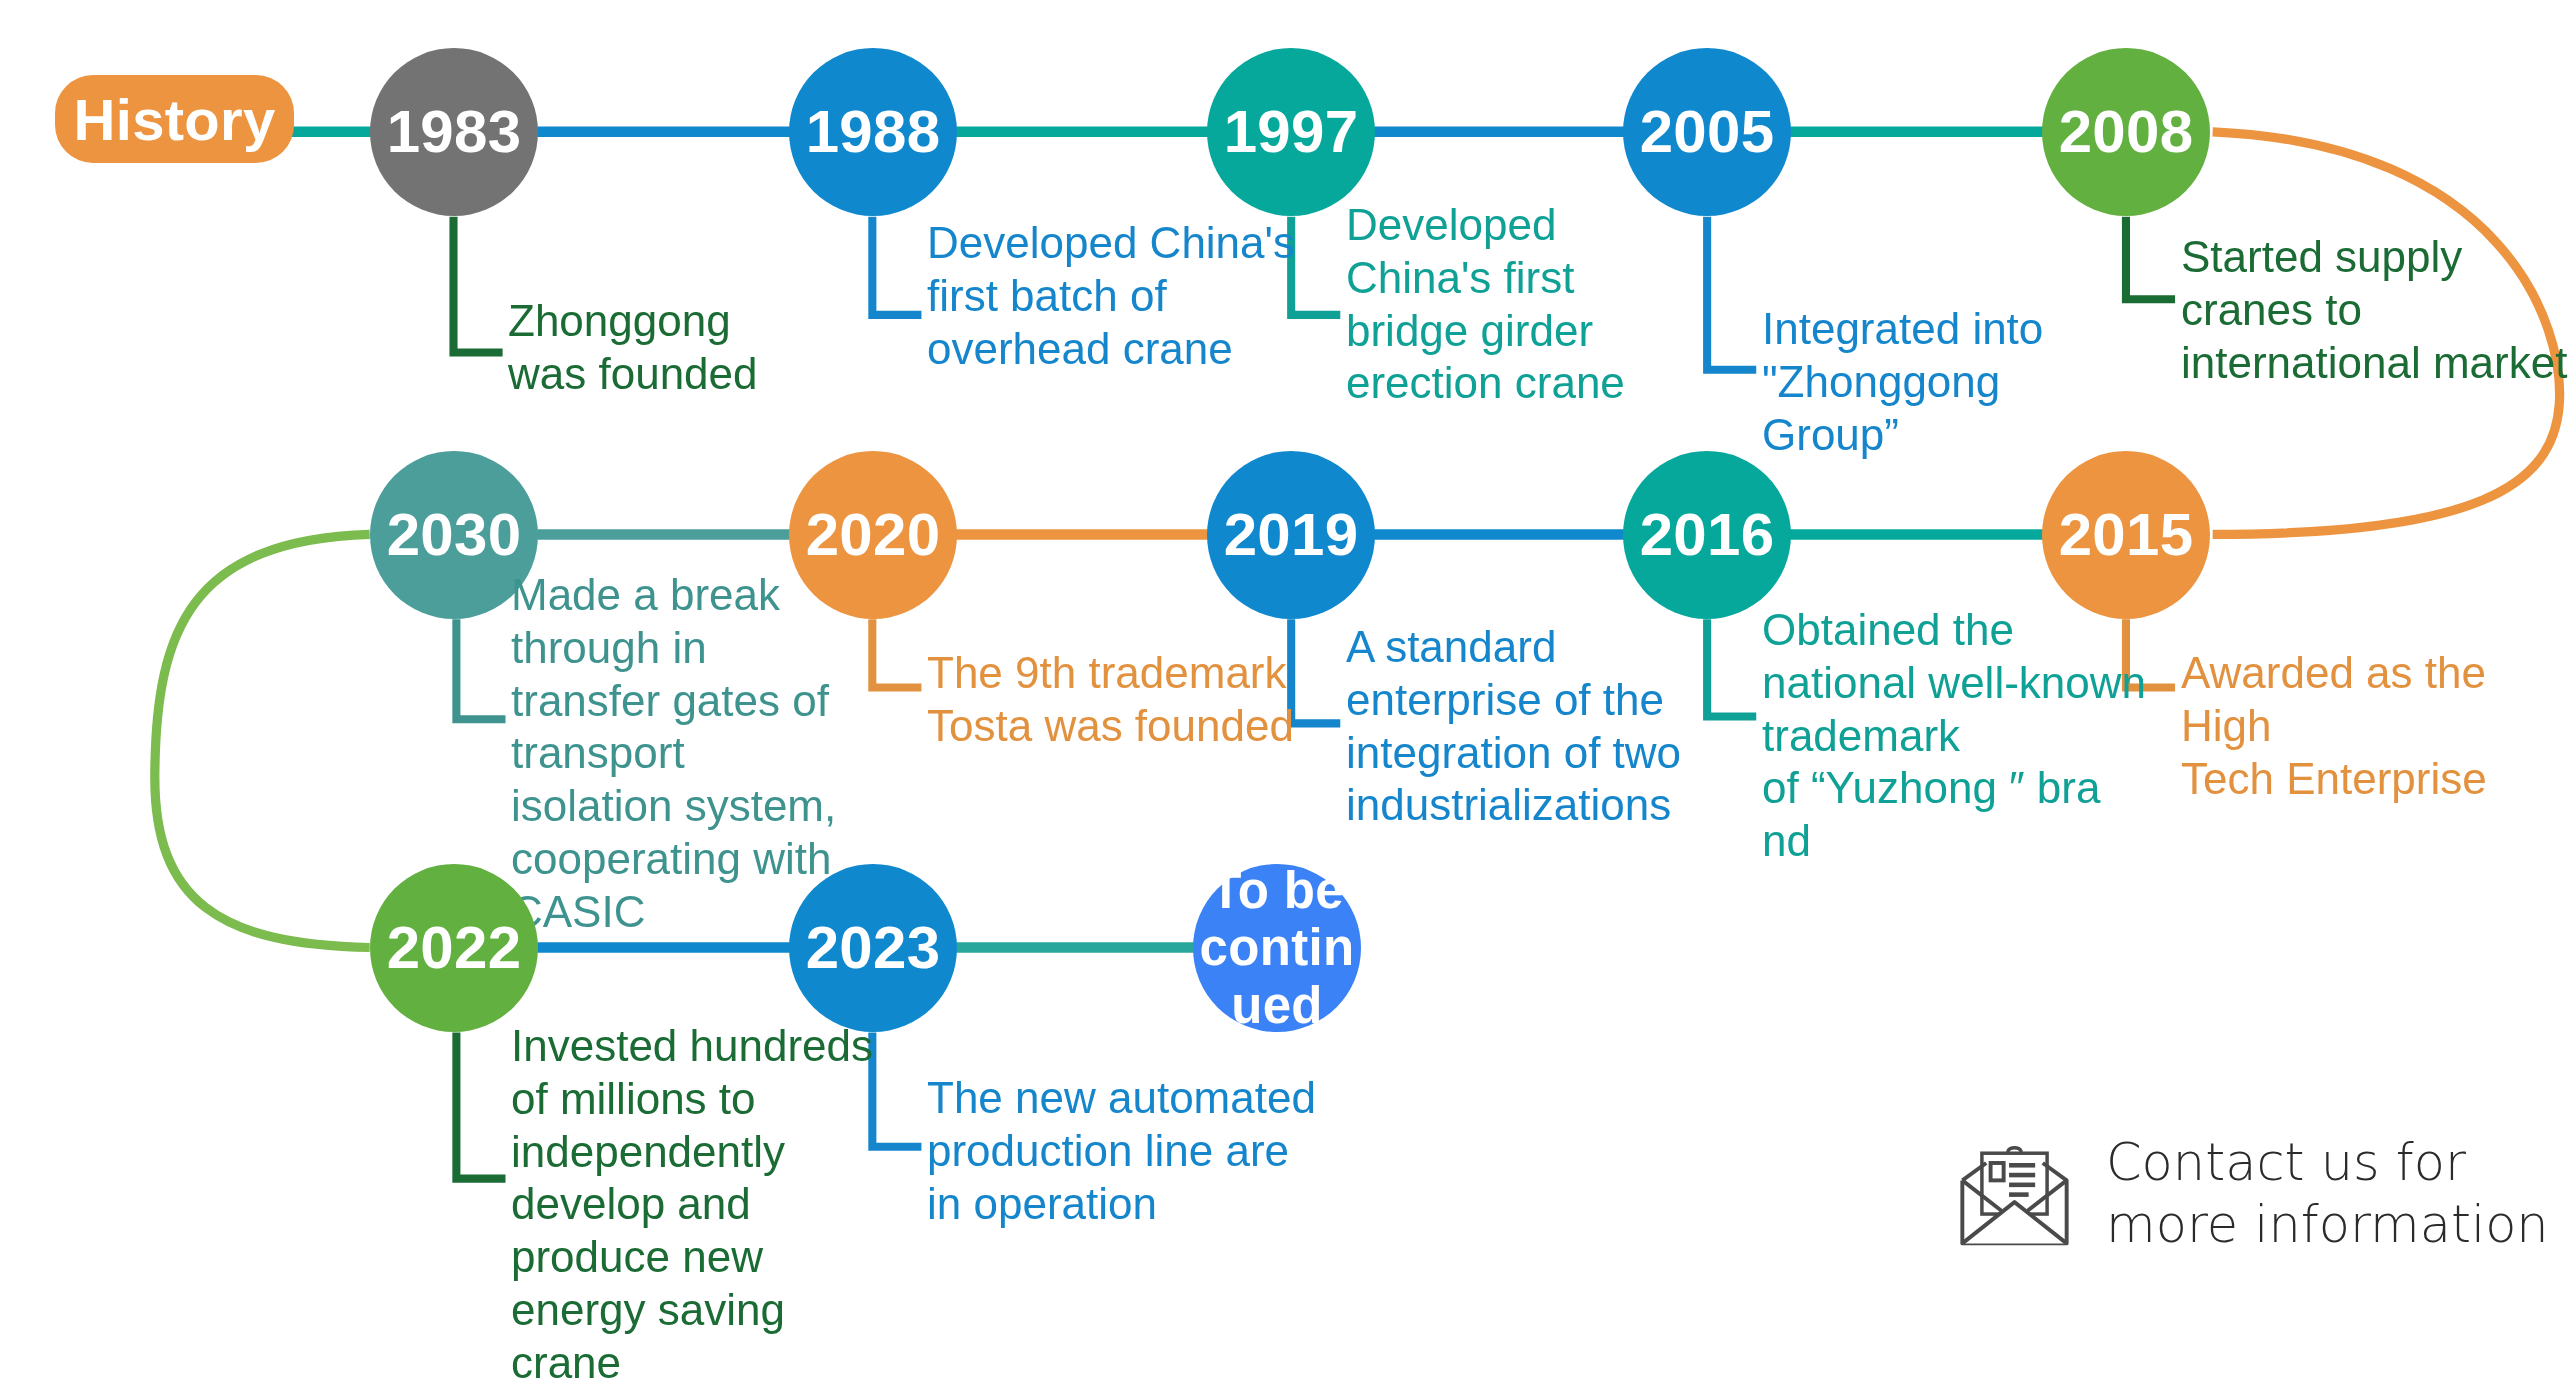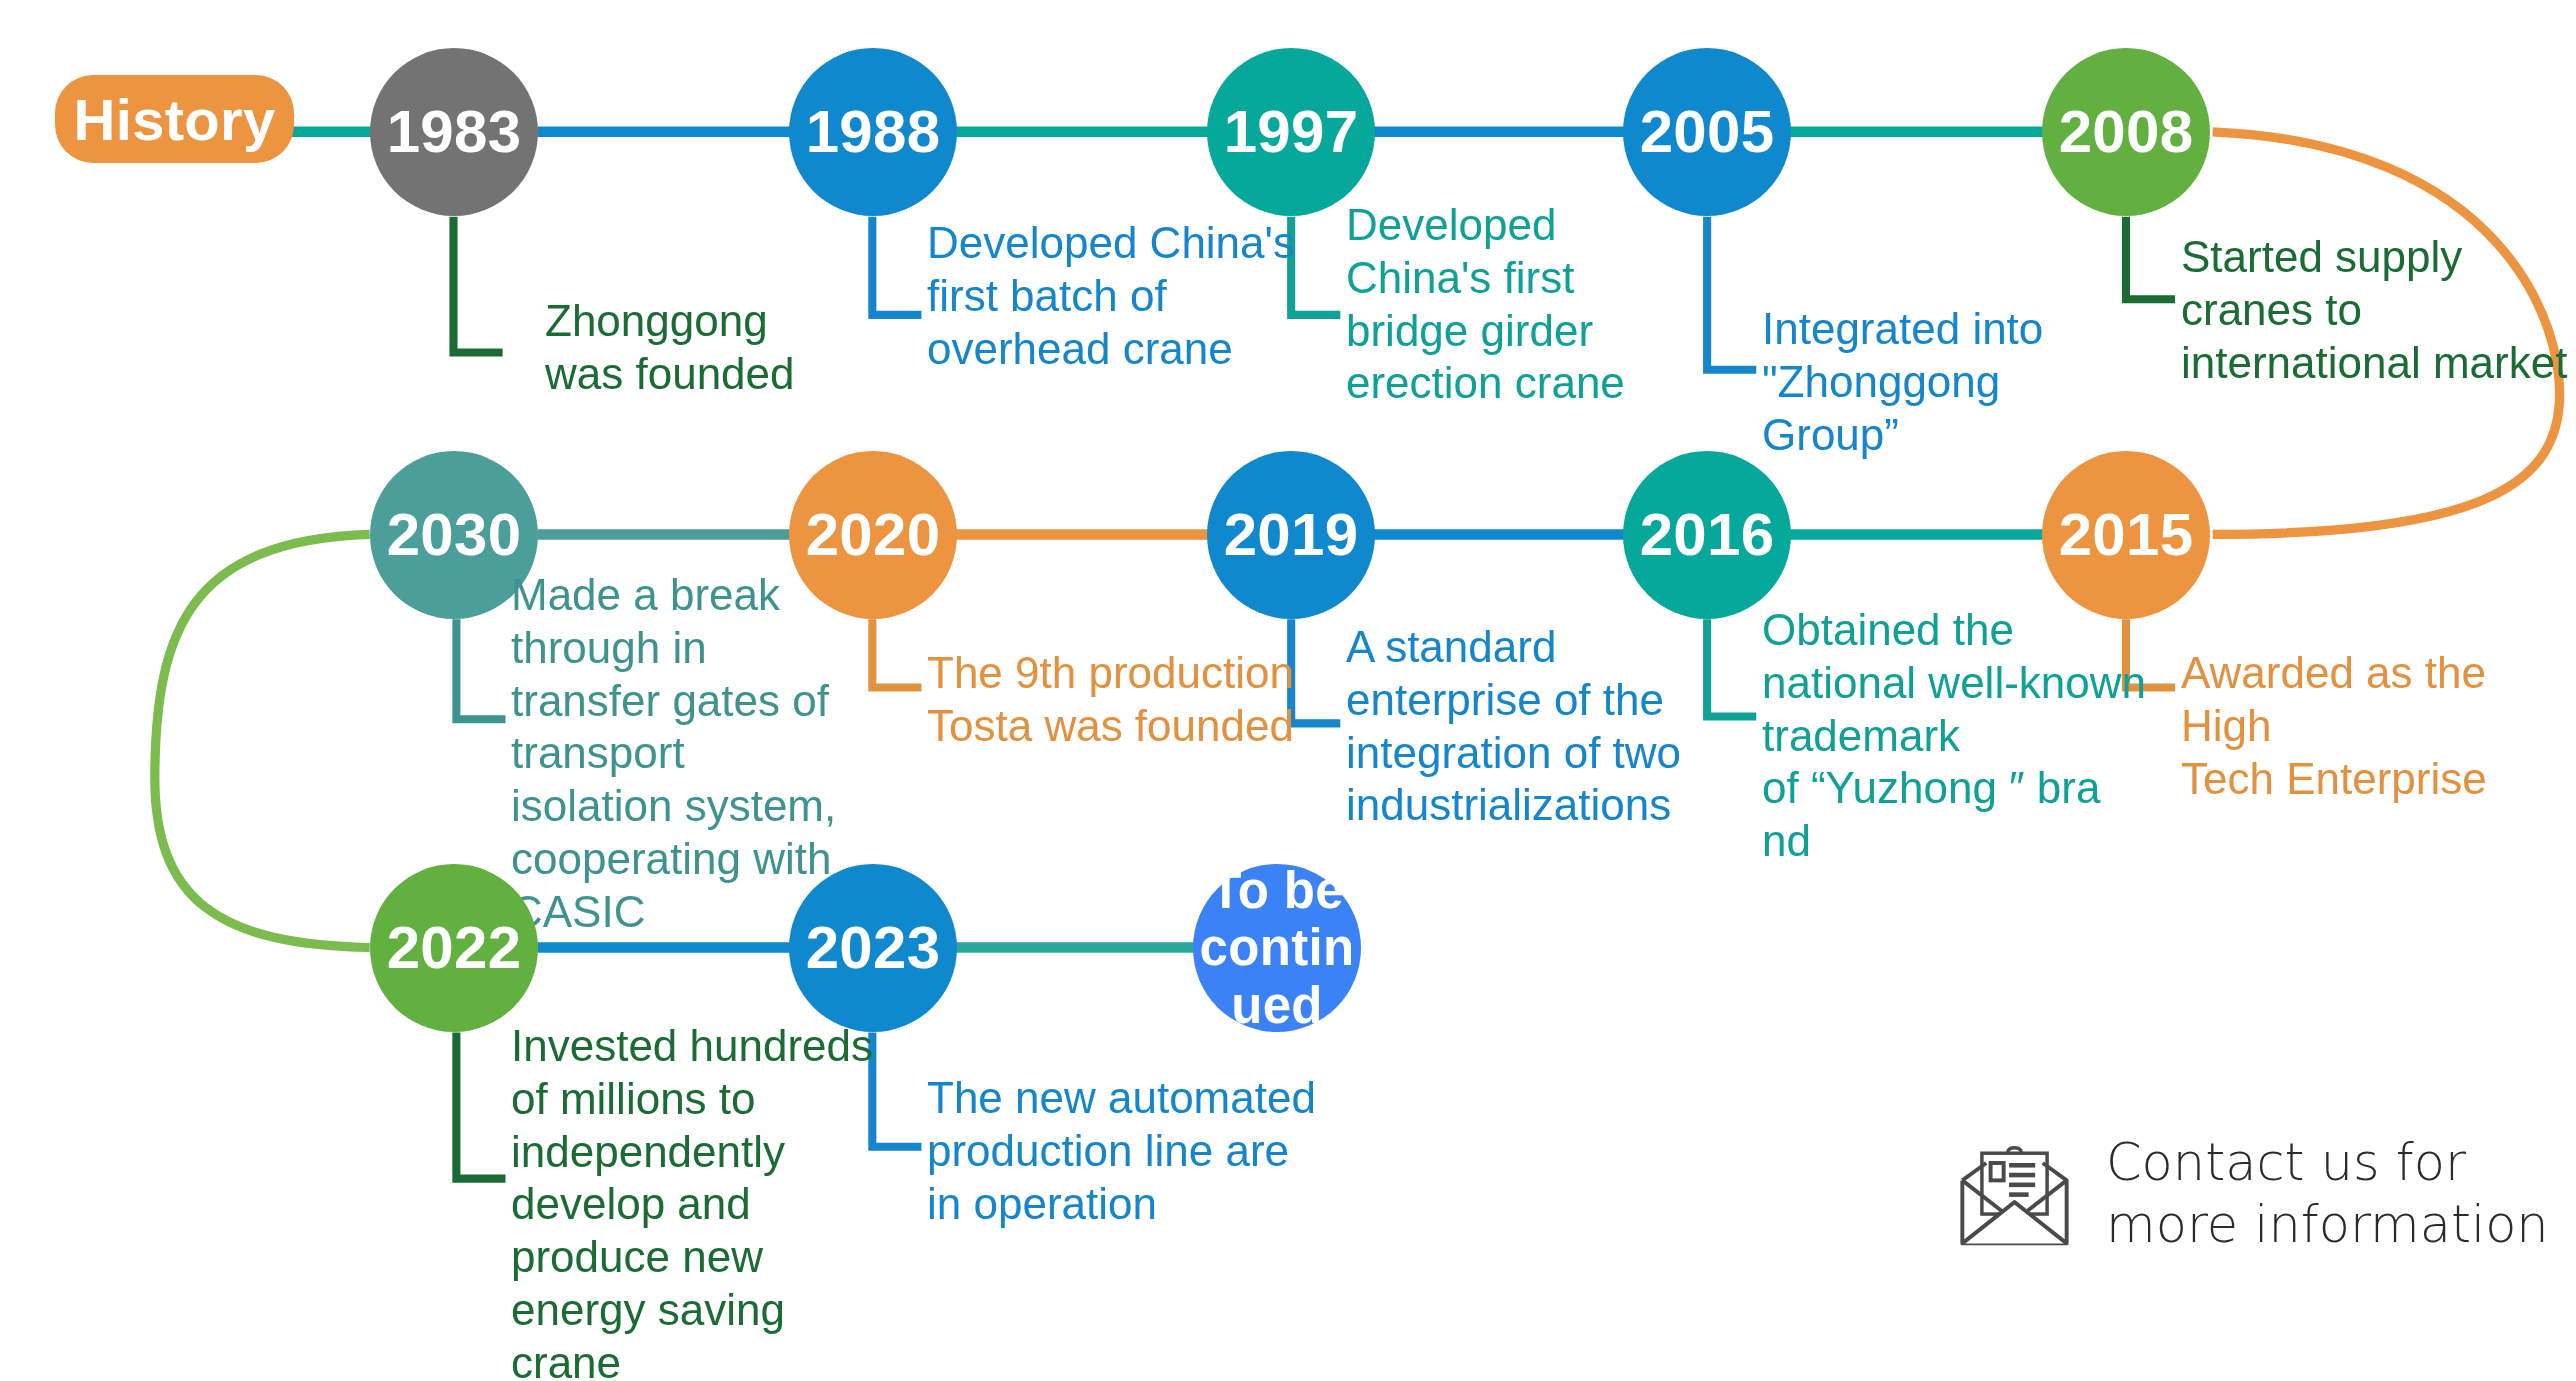--- a/index.html
+++ b/index.html
@@ -84,21 +84,21 @@
   </svg>
 
   <div class="history" style="left:55px;top:75px;">History</div>
 
   <div class="node year" style="left:370px;top:48px;background:#737373;">1983</div>
   <div class="node year" style="left:789px;top:48px;background:#1088CE;">1988</div>
   <div class="node year" style="left:1207px;top:48px;background:#07A89C;">1997</div>
   <div class="node year" style="left:1623px;top:48px;background:#1088CE;">2005</div>
   <div class="node year" style="left:2042px;top:48px;background:#62B040;">2008</div>
 
-  <div class="desc" style="left:508px;top:295px;color:#1B6B34;margin-left:37px;">Zhonggong
+  <div class="desc" style="left:508px;top:295px;color:#1B6B34;">Zhonggong
 was founded</div>
   <div class="desc" style="left:927px;top:217px;color:#1586CB;">Developed China's
 first batch of
 overhead crane</div>
   <div class="desc" style="left:1346px;top:199px;color:#0FA096;">Developed
 China's first
 bridge girder
 erection crane</div>
   <div class="desc" style="left:1762px;top:303px;color:#1586CB;">Integrated into
 "Zhonggong
@@ -113,21 +113,21 @@
   <div class="node year" style="left:1623px;top:451px;background:#07A89C;">2016</div>
   <div class="node year" style="left:2042px;top:451px;background:#ED9440;">2015</div>
 
   <div class="desc" style="left:511px;top:569px;color:#3E938F;">Made a break
 through in
 transfer gates of
 transport
 isolation system,
 cooperating with
 CASIC</div>
-  <div class="desc" style="left:927px;top:647px;color:#E2913F;">The 9th production
+  <div class="desc" style="left:927px;top:647px;color:#E2913F;">The 9th trademark
 Tosta was founded</div>
   <div class="desc" style="left:1346px;top:621px;color:#1586CB;">A standard
 enterprise of the
 integration of two
 industrializations</div>
   <div class="desc" style="left:1762px;top:604px;color:#0FA096;">Obtained the
 national well-known
 trademark
 of “Yuzhong ″  bra
 nd</div>

